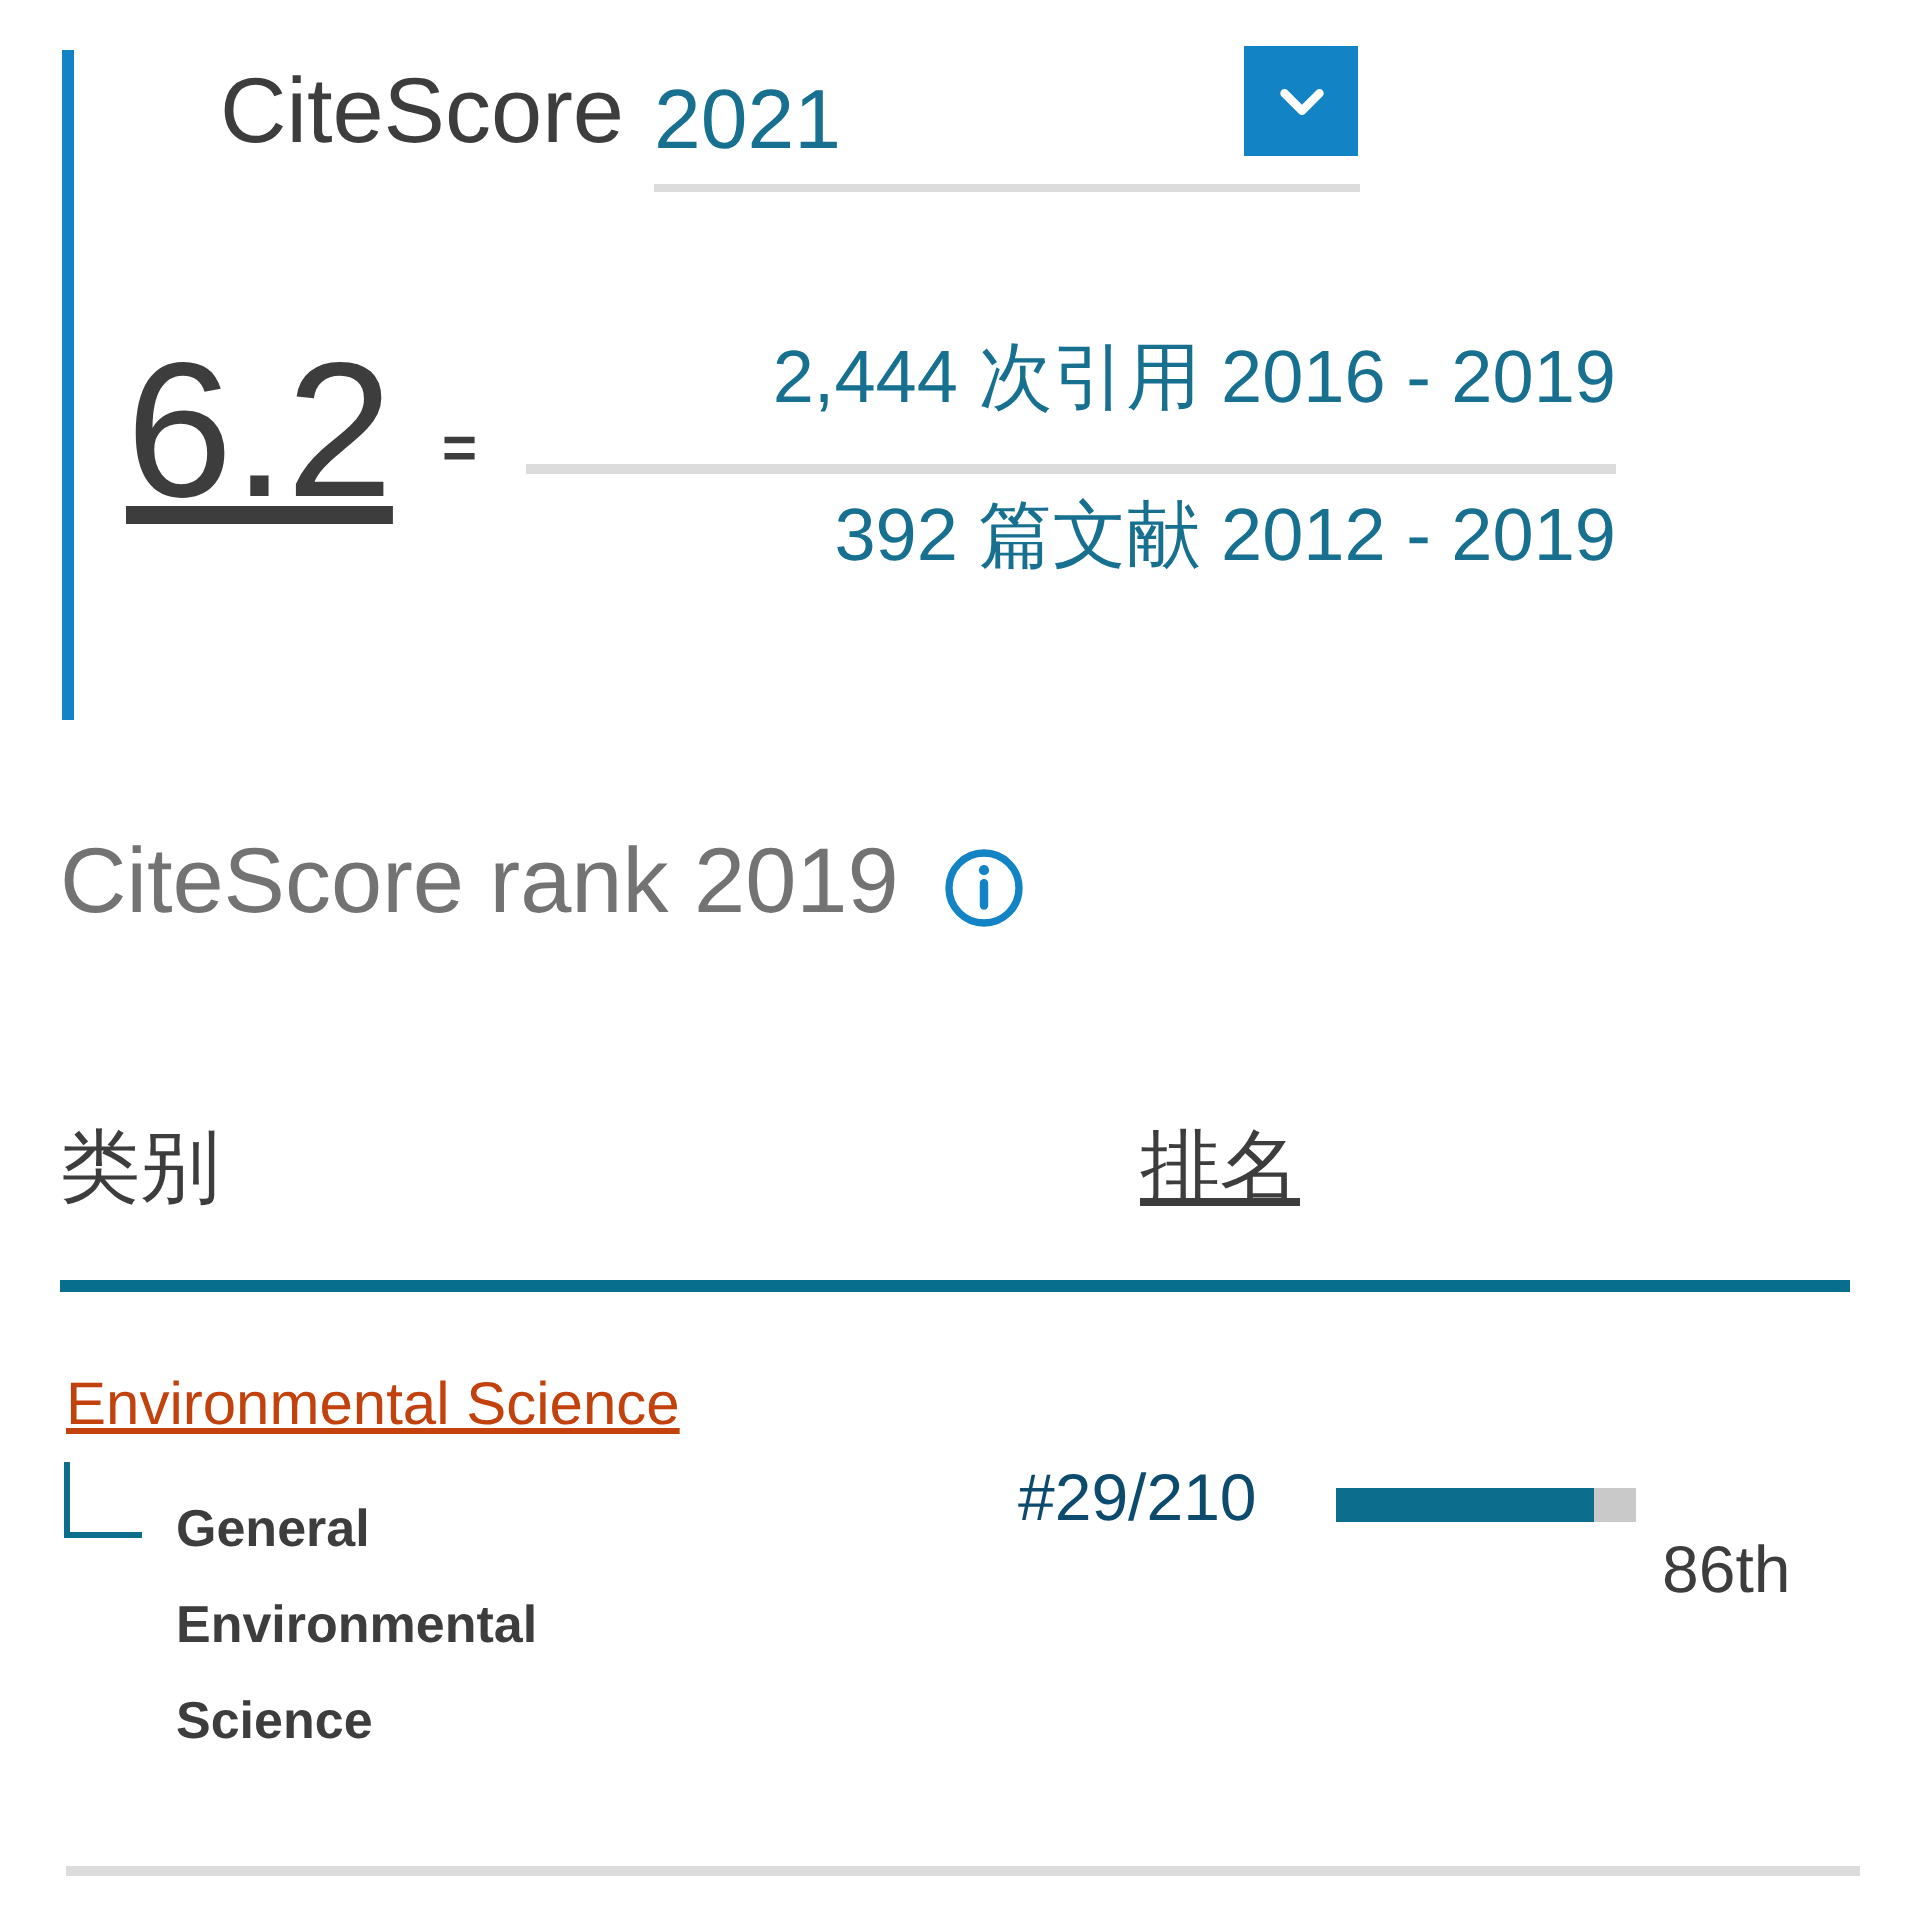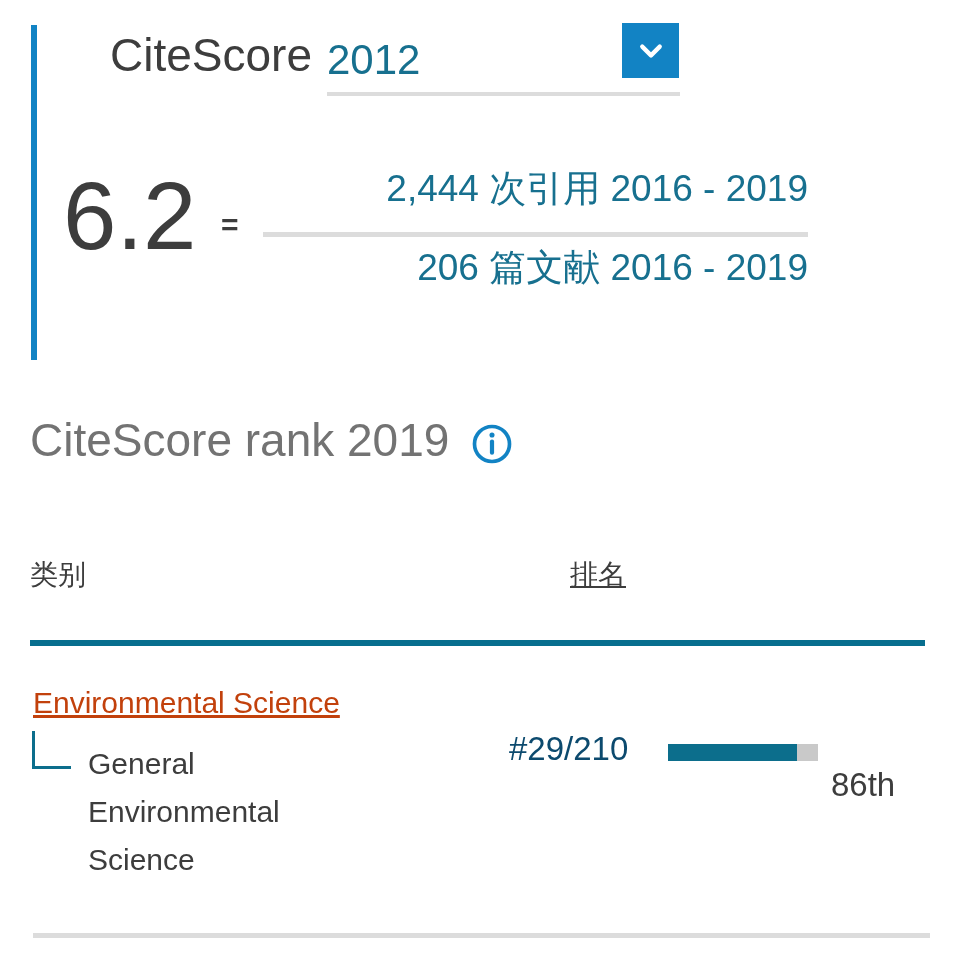--- a/index.html
+++ b/index.html
@@ -34,21 +34,21 @@
     width: 57px; height: 55px; background: #1283c4;
     display: flex; align-items: center; justify-content: center;
     cursor: pointer; border: none;
   }
   .year-underline {
     position: absolute; left: 327px; top: 92px;
     width: 353px; height: 4px; background: #dcdcdc;
   }
   .score-value {
     position: absolute; left: 63px; top: 168px;
-    font-size: 96px; color: #3d3d3d; line-height: 1;
+    font-size: 96px; color: #3d3d3d; line-height: 1; text-decoration: underline;
   }
   .equals {
     position: absolute; left: 221px; top: 208px;
     font-size: 30px; font-weight: bold; color: #3d3d3d;
   }
   .fraction {
     position: absolute; left: 263px; top: 146px; width: 545px;
     display: flex; flex-direction: column; align-items: flex-end;
   }
   .fraction .num {
@@ -73,21 +73,21 @@
     position: absolute; left: 30px; top: 413px;
     font-size: 46px; color: #737373;
     display: flex; align-items: center;
   }
   .info-btn {
     margin-left: 22px; width: 42px; height: 42px;
     background: none; border: none; padding: 0; cursor: pointer;
     display: inline-flex; align-items: center; margin-top: 8px;
   }
 
-  .th { position: absolute; top: 556px; font-size: 28px; color: #3d3d3d; }
+  .th { position: absolute; top: 556px; font-size: 40px; color: #3d3d3d; }
   .th-category { left: 30px; }
   .th-rank { left: 570px; text-decoration: underline; }
   .th-percentile { left: 663px; }
 
   .head-rule {
     position: absolute; left: 30px; top: 640px;
     width: 895px; height: 6px; background: #076e8e;
   }
 
   .cat-parent {
@@ -95,21 +95,21 @@
     font-size: 30px; color: #c2410c; white-space: nowrap; text-decoration: underline;
   }
   .tree-connector {
     position: absolute; left: 32px; top: 731px;
     width: 39px; height: 38px;
     border-left: 3px solid #0c6e8c;
     border-bottom: 3px solid #0c6e8c;
   }
   .cat-child {
     position: absolute; left: 88px; top: 740px;
-    width: 255px; font-size: 30px; color: #3d3d3d; line-height: 48px;
+    width: 255px; font-size: 26px; color: #3d3d3d; line-height: 48px; font-weight: bold;
   }
   .rank-value {
     position: absolute; left: 509px; top: 730px;
     font-size: 33px; color: #0c4a6e; white-space: nowrap;
   }
   .pct-bar {
     position: absolute; left: 668px; top: 744px;
     width: 150px; height: 17px; background: #c9c9c9;
   }
   .pct-bar-fill {
@@ -126,40 +126,40 @@
 </style>
 </head>
 <body>
 
 <div class="stage">
 
   <div class="accent-bar"></div>
 
   <div class="cs-title">CiteScore</div>
 
-  <div class="year-value">2012</div>
+  <div class="year-value">2021</div>
 
   <button class="year-dropdown-btn">
     <span style="display:inline-flex;">
       <svg width="30" height="30" viewBox="0 0 24 24">
         <polyline points="5,8.5 12,15.5 19,8.5" fill="none" stroke="#ffffff" stroke-width="3.4" stroke-linecap="round" stroke-linejoin="round"></polyline>
       </svg>
     </span>
   </button>
 
   <div class="year-underline"></div>
 
   <div class="score-value">6.2</div>
 
   <div class="equals">=</div>
 
   <div class="fraction">
     <div class="num">2,444 次引用 2016 - 2019</div>
     <div class="bar"></div>
-    <div class="den">206 篇文献 2016 - 2019</div>
+    <div class="den">392 篇文献 2012 - 2019</div>
   </div>
 
 
   <div class="rank-heading">
     <span>CiteScore rank 2019</span>
     <button class="info-btn">
       <span style="display:inline-flex;">
         <svg width="42" height="42" viewBox="0 0 24 24">
           <circle cx="12" cy="12" r="10" fill="none" stroke="#1283c4" stroke-width="2.1"></circle>
           <line x1="12" y1="10.6" x2="12" y2="17" stroke="#1283c4" stroke-width="2.4" stroke-linecap="round"></line>

